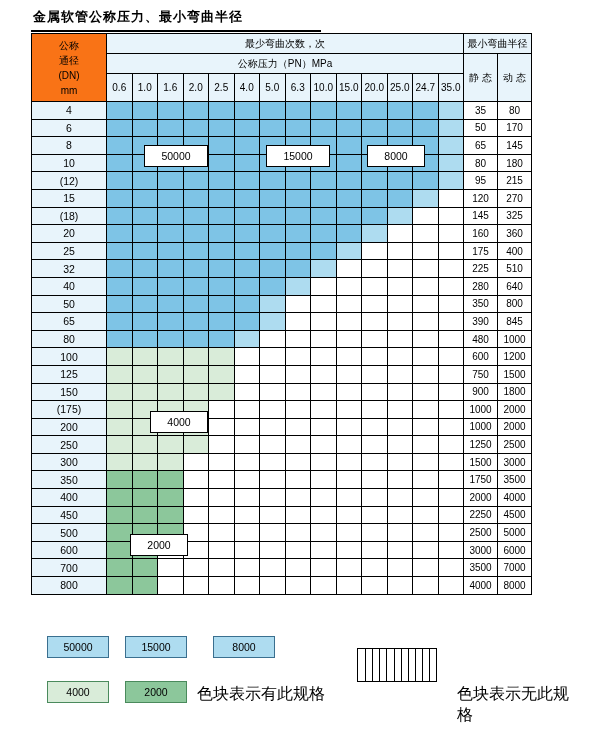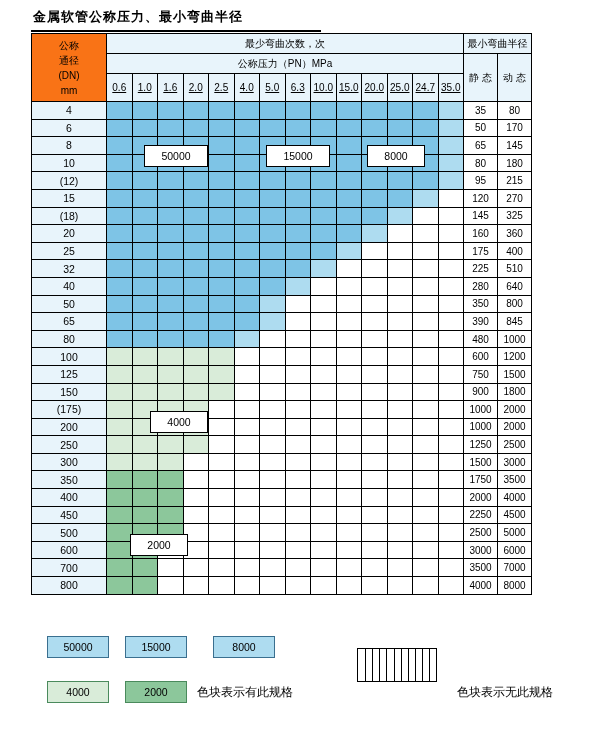--- a/index.html
+++ b/index.html
@@ -10,40 +10,40 @@
 
   
   #tbl{position:absolute;left:31px;top:33px;border-collapse:collapse;table-layout:fixed;}
   #tbl td,#tbl th{border:1px solid #000;padding:0;margin:0;font-size:10px;text-align:center;vertical-align:middle;font-weight:normal;}
   .hdrband{background:#e8f4fb;}
   .lbl-col{width:74px;}
   .pn-col{width:24.5px;}
   .r-col{width:33px;}
   .hrow1{height:20px;}
   .hrow2{height:20px;margin-top:48px;}
-  .hrow3{height:28px;text-decoration:underline;}
+  .hrow3{height:28px;}
   .drow{height:17.6px;}
   #tbl td.dn{background:#e8f4fb;font-size:10.5px;}
   #tbl td.rad{background:#ffffff;font-size:10px;}
   .c-blue{background:#7ec4e6;}
   .c-lblue{background:#aedcf0;}
   .c-lgreen{background:#d9ecd9;}
   .c-green{background:#8cc79b;}
   .c-white{background:#ffffff;}
   .dnhdr{background:#f97316;font-size:11px;line-height:15px;}
 
   
   .callout{position:absolute;background:#fff;border:1px solid #000;font-size:10.5px;
            display:flex;align-items:center;justify-content:center;z-index:5;}
 
   
   #legend{position:absolute;left:31px;top:636px;width:538px;height:84px;}
   .lg{position:absolute;border:1px solid #3a6f8f;font-size:10.5px;display:flex;align-items:center;justify-content:center;width:60px;height:20px;}
   .lg.green-b{border-color:#4a8a5c;}
-  .lgtext{position:absolute;font-size:12px;}
+  .lgtext{position:absolute;font-size:16px;}
   #nospec{position:absolute;left:357px;top:648px;width:78px;height:32px;border:1px solid #000;}
   #nospec div{position:absolute;top:0;bottom:0;width:0;border-left:1px solid #000;}
 </style>
 </head>
 <body>
 
 <div id="page">
 
   <div id="title">金属软管公称压力、最小弯曲半径</div>
   <div id="titlerule"></div>

